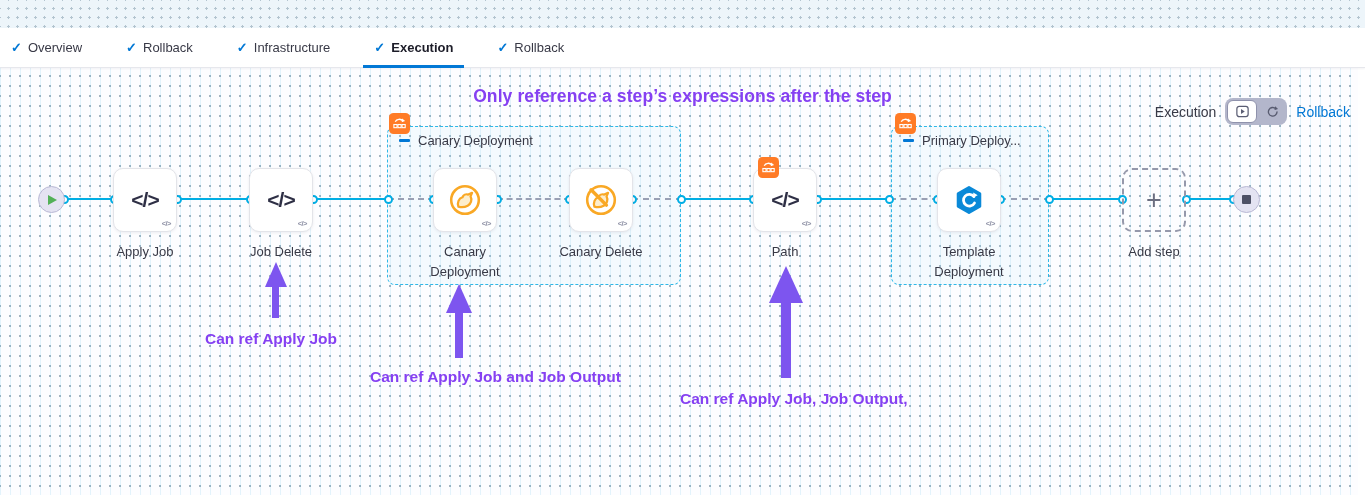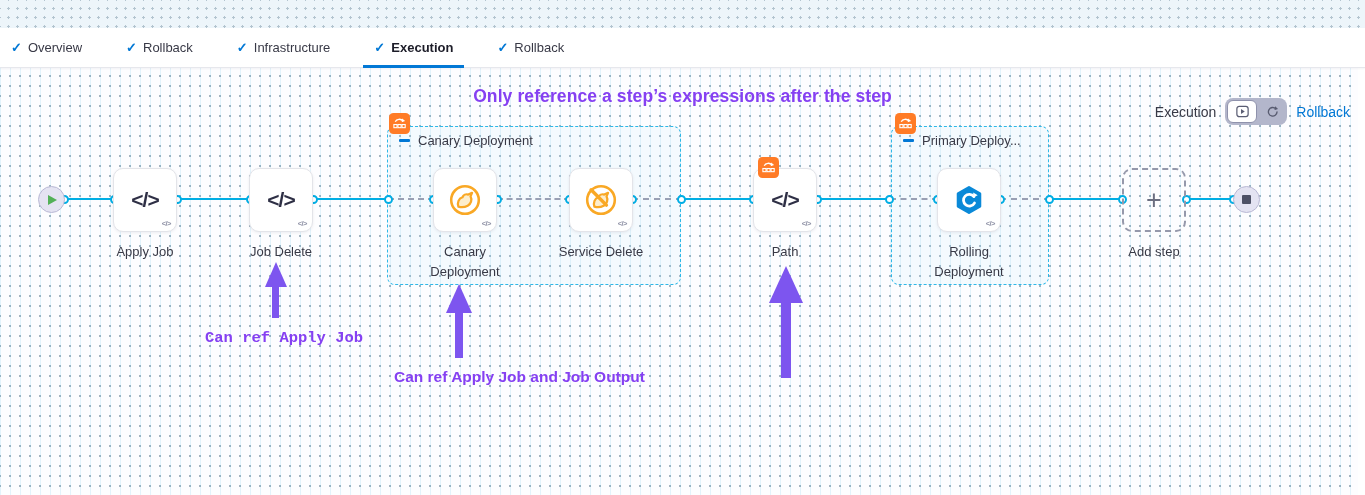--- a/index.html
+++ b/index.html
@@ -294,32 +294,33 @@
         <polygon points="13.2,4.2 16.6,7.2 12.6,8.6" fill="#fff"></polygon>
         <rect x="3.4" y="11.2" width="3.7" height="3.7" stroke="#fff" fill="none" stroke-width="1.3"></rect>
         <rect x="8.2" y="11.2" width="3.7" height="3.7" stroke="#fff" fill="none" stroke-width="1.3"></rect>
         <rect x="13" y="11.2" width="3.7" height="3.7" stroke="#fff" fill="none" stroke-width="1.3"></rect>
       </svg>
     </div>
 
     <div class="step-label" style="left:95px;width:100px;">Apply Job</div>
     <div class="step-label" style="left:231px;width:100px;">Job Delete</div>
     <div class="step-label" style="left:417px;width:96px;">Canary Deployment</div>
-    <div class="step-label" style="left:538px;width:126px;">Service Delete</div>
+    <div class="step-label" style="left:538px;width:126px;">Canary Delete</div>
     <div class="step-label" style="left:735px;width:100px;">Path</div>
-    <div class="step-label" style="left:921px;width:96px;">Rolling Deployment</div>
+    <div class="step-label" style="left:921px;width:96px;">Template Deployment</div>
     <div class="step-label" style="left:1104px;width:100px;">Add step</div>
 
     <div class="arrow-head" style="left:265px;top:194px;border-left:11px solid transparent;border-right:11px solid transparent;border-bottom:25px solid #7d55ef;"></div>
     <div class="arrow-shaft" style="left:272px;top:217px;width:7px;height:33px;"></div>
-    <div class="ann-text" style="left:205px;top:261px;font-family:Liberation Mono, monospace;">Can ref Apply Job</div>
+    <div class="ann-text" style="left:205px;top:261px;">Can ref Apply Job</div>
 
     <div class="arrow-head" style="left:446px;top:216px;border-left:13px solid transparent;border-right:13px solid transparent;border-bottom:29px solid #7d55ef;"></div>
     <div class="arrow-shaft" style="left:455px;top:243px;width:8px;height:47px;"></div>
-    <div class="ann-text" style="left:370px;top:299px;margin-left:24px;">Can ref Apply Job and Job Output</div>
+    <div class="ann-text" style="left:370px;top:299px;">Can ref Apply Job and Job Output</div>
 
     <div class="arrow-head" style="left:769px;top:198px;border-left:17px solid transparent;border-right:17px solid transparent;border-bottom:37px solid #7d55ef;"></div>
     <div class="arrow-shaft" style="left:781px;top:232px;width:10px;height:78px;"></div>
     <div class="ann-text" style="left:680px;top:321px;">
+      <div>Can ref Apply Job, Job Output,</div>
     </div>
 
   </div>
 </div>
 
 </body></html>

